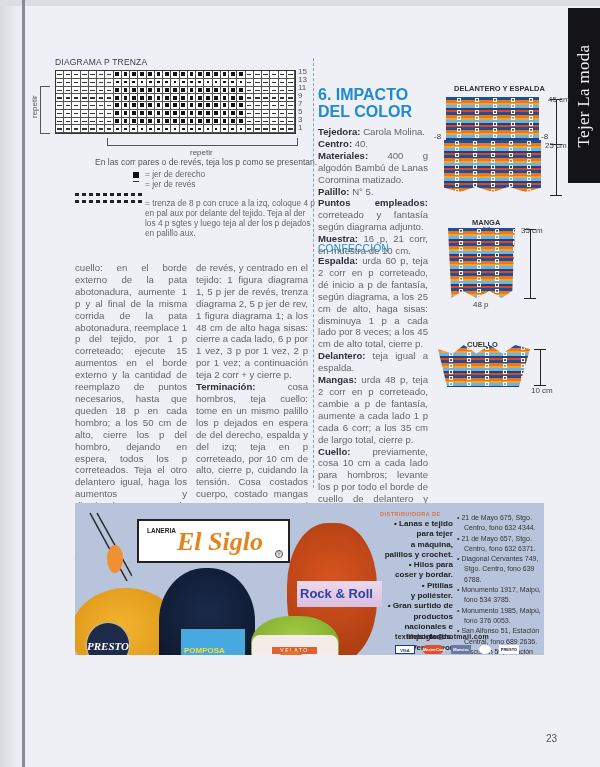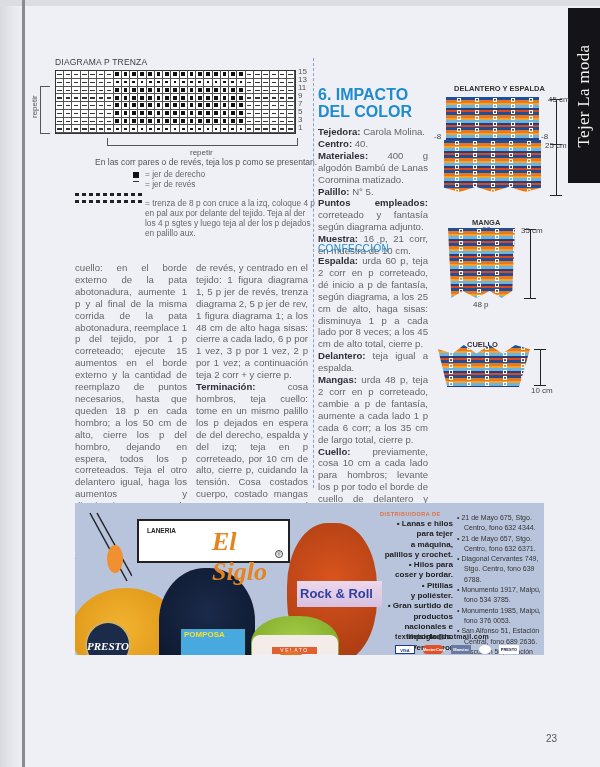--- a/index.html
+++ b/index.html
@@ -90,30 +90,30 @@
     background-size: 18px 6px; background-position: 4px 0;
   }
   .measure-line { position: absolute; width: 1px; background: #222; }
   .measure-tick { position: absolute; height: 1px; background: #222; width: 12px; }
   .measure-txt { position: absolute; font-size: 8px; color: #444; }
 
   
   .ad { position: absolute; left: 75px; top: 503px; width: 469px; height: 152px; background: #b8c4dc; overflow: hidden; }
   .ad-logo-box { position: absolute; left: 62px; top: 16px; width: 153px; height: 44px; background: #fff; border: 2px solid #222; }
   .ad-laneria { position: absolute; left: 8px; top: 6px; font-size: 6.5px; color: #222; font-weight: bold; }
-  .ad-brand { position: absolute; left: 38px; top: 6px; font-family: "Liberation Serif", serif; font-style: italic; font-weight: bold; font-size: 26px; color: #e5841e; margin-left: 35px; }
+  .ad-brand { position: absolute; left: 38px; top: 6px; font-family: "Liberation Serif", serif; font-style: italic; font-weight: bold; font-size: 26px; color: #e5841e; }
   .ad-reg { position: absolute; right: 5px; bottom: 3px; font-size: 6px; color: #444; border: 1px solid #444; border-radius: 50%; width: 8px; height: 8px; text-align: center; line-height: 7px; }
   .yarn { position: absolute; border-radius: 50%; }
   .yarn-yellow { left: -4px; top: 85px; width: 110px; height: 90px; background: radial-gradient(circle at 45% 45%, #f2b430, #d88c10); }
   .yarn-navy { left: 84px; top: 65px; width: 96px; height: 110px; background: radial-gradient(circle at 50% 40%, #1a2a4a, #0b1428); border-radius: 48% 48% 10% 10%; }
   .yarn-green { left: 176px; top: 113px; width: 88px; height: 60px; background: radial-gradient(circle at 50% 50%, #a7d04a, #7fa828); border-radius: 45% 45% 40% 40%; }
   .yarn-orange { left: 212px; top: 20px; width: 90px; height: 140px; background: radial-gradient(circle at 50% 40%, #d8541e, #a33810); border-radius: 45%; }
   .label-lince { position: absolute; left: 10px; top: 118px; width: 46px; height: 48px; border-radius: 50%; background: #1d2b4a; border: 2px solid #d4b060; color: #fff; font-family: "Liberation Serif", serif; font-weight: bold; font-style: italic; font-size: 11px; text-align: center; line-height: 46px; }
   .label-pomposa { position: absolute; left: 105px; top: 125px; width: 66px; height: 30px; background: #48a8e0; border: 1px solid #222; }
-  .label-pomposa span { position: absolute; left: 3px; bottom: 18px; font-size: 8px; font-weight: bold; color: #f4e030; }
+  .label-pomposa span { position: absolute; left: 3px; bottom: 2px; font-size: 8px; font-weight: bold; color: #f4e030; }
   .label-velato { position: absolute; left: 177px; top: 132px; width: 86px; height: 40px; background: #f4ece8; border-radius: 8px; }
   .velato-bar { position: absolute; left: 20px; top: 12px; width: 45px; height: 7px; background: #e06030; color: #fff; font-size: 5px; text-align: center; line-height: 7px; letter-spacing: 1.5px; }
   .offer { position: absolute; left: 198px; top: 148px; width: 36px; height: 36px; border-radius: 50%; background: #e3742a; color: #fff; font-size: 6.5px; font-weight: bold; text-align: center; line-height: 7.5px; padding-top: 6px; }
   .label-rock { position: absolute; left: 222px; top: 78px; width: 85px; height: 26px; background: linear-gradient(180deg, #ecd8ec, #d8c0e0); }
   .label-rock span { position: absolute; left: 3px; top: 5px; font-size: 13px; font-weight: bold; color: #3040a0; white-space: nowrap; }
   .ad-dist-title { position: absolute; left: 305px; top: 8px; font-size: 5.5px; color: #e07040; font-weight: bold; letter-spacing: 0.5px; }
   .ad-features { position: absolute; left: 228px; top: 16px; width: 150px; text-align: right; font-size: 8.1px; font-weight: bold; color: #222; line-height: 10.3px; }
   .ad-addresses { position: absolute; left: 382px; top: 10px; width: 90px; font-size: 7px; color: #333; line-height: 10.3px; }
   .ad-addresses div { padding-left: 7px; text-indent: -7px; }
   .ad-email { position: absolute; left: 320px; top: 130px; font-size: 7px; font-weight: bold; color: #222; letter-spacing: 0.3px; }
@@ -514,21 +514,21 @@
   </svg>
 
   <div class="ad-logo-box">
     <div class="ad-laneria">LANERIA</div>
     <div class="ad-brand">El Siglo</div>
     <div class="ad-reg">®</div>
   </div>
 
   <div class="ad-dist-title">DISTRIBUIDORA DE</div>
   <div class="ad-features" id="features">
-      <div>• Lanas e hilos</div>
+      <div>• Lanas e tejido</div>
       <div>para tejer</div>
       <div>a máquina,</div>
       <div>palillos y crochet.</div>
       <div>• Hilos para</div>
       <div>coser y bordar.</div>
       <div>• Pitillas</div>
       <div>y poliéster.</div>
       <div>• Gran surtido de</div>
       <div>productos</div>
       <div>nacionales e</div>

